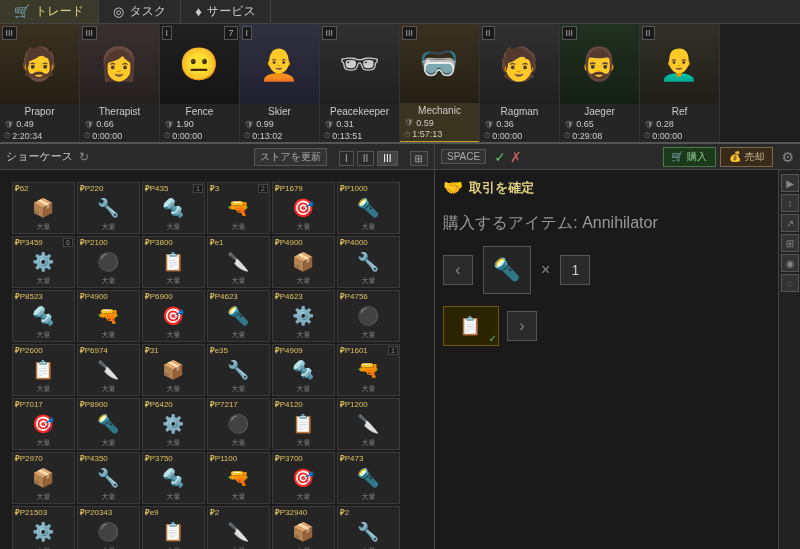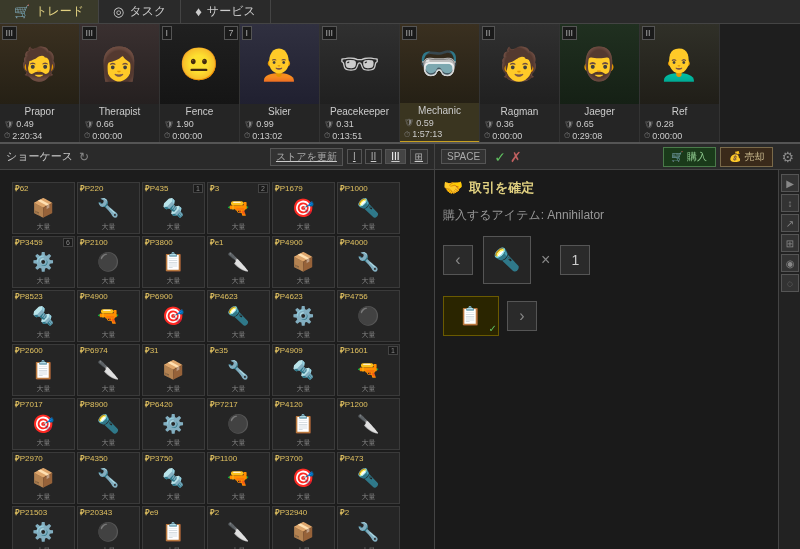--- a/index.html
+++ b/index.html
@@ -138,24 +138,23 @@
       display: flex;
       align-items: center;
       background: #2a2a2a;
       padding: 4px 6px;
       gap: 6px;
       border-bottom: 1px solid #444;
       height: 26px;
     }
     .panel-actions {
       display: flex;
-      align-items: center;
-      gap: 4px;
+      align-items: flex-end;
+      gap: 12px;
       margin-left: auto;
-      text-decoration: underline;
     }
     .panel-btn {
       background: #333;
       color: #aaa;
       border: 1px solid #555;
       padding: 1px 5px;
       font-size: 10px;
       cursor: pointer;
     }
     .roman-tabs {
@@ -294,23 +293,23 @@
       align-items: center;
       gap: 6px;
       color: #e0d080;
       font-size: 13px;
       font-weight: bold;
     }
     .handshake-icon {
       font-size: 16px;
     }
     .purchase-label {
-      font-size: 12px;
+      font-size: 16px;
       color: #999;
-      margin-top: 2px;
+      margin-top: 8px;
     }
     .purchase-item-row {
       display: flex;
       align-items: center;
       gap: 10px;
       margin-top: 4px;
     }
     .purchase-item-box {
       width: 48px;
       height: 48px;

